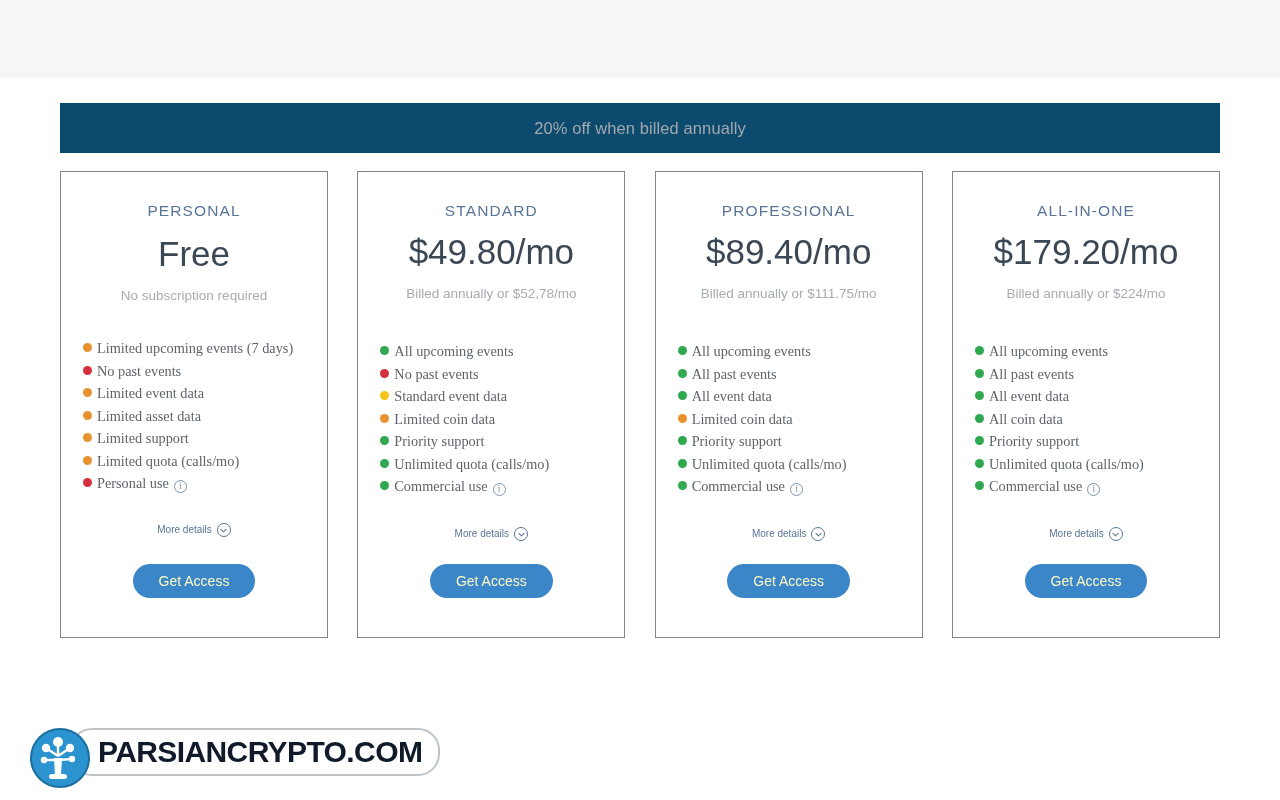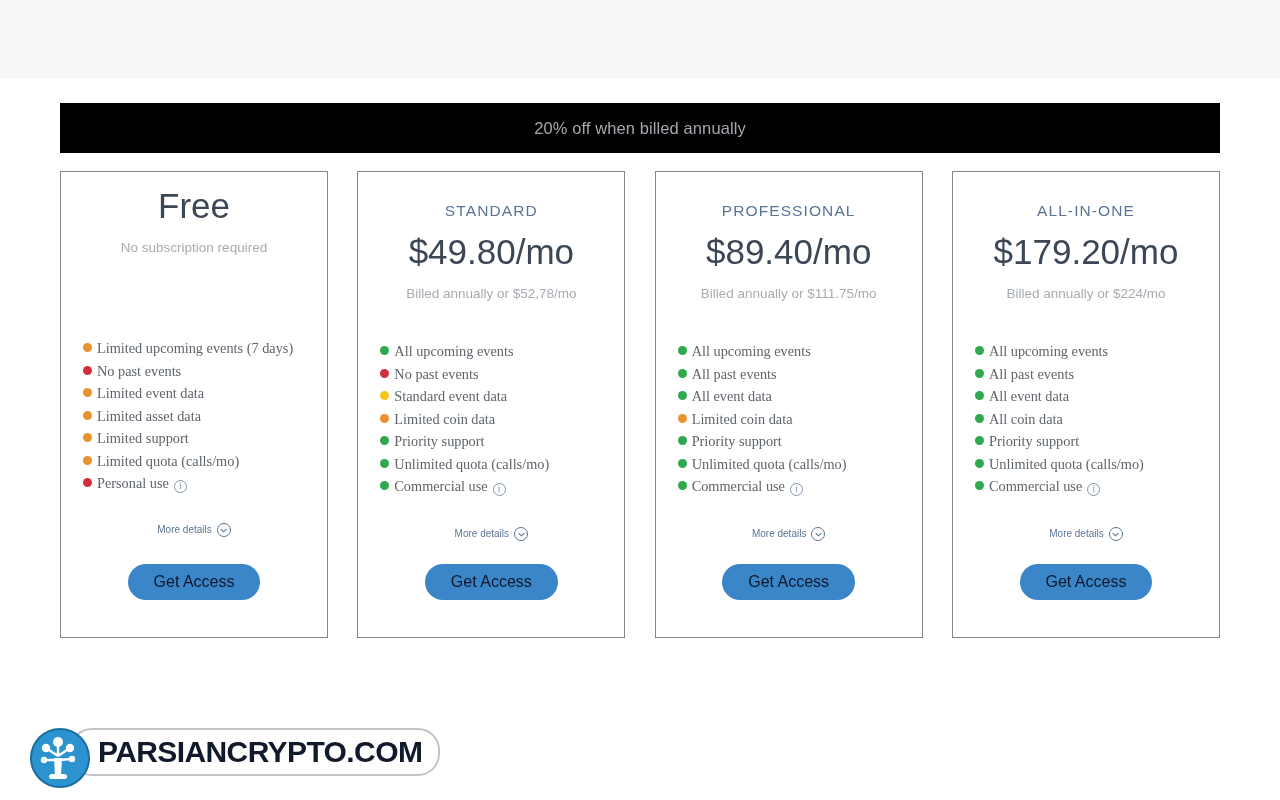--- a/index.html
+++ b/index.html
@@ -28,21 +28,21 @@
     width: 1280px;
     height: 722px;
     background: #ffffff;
   }
   .annual-banner {
     position: absolute;
     top: 25px;
     left: 60px;
     width: 1160px;
     height: 50px;
-    background: #000000;
+    background: #0c4a6e;
     display: flex;
     align-items: center;
     justify-content: center;
   }
   .annual-banner-text {
     font-size: 16.5px;
     color: #a3a8ae;
     letter-spacing: 0.1px;
   }
   .cards {
@@ -163,25 +163,25 @@
   .cta-wrap {
     position: absolute;
     top: 392px;
     left: 0;
     width: 100%;
     text-align: center;
   }
   .cta {
     display: inline-block;
     background: #3b86c8;
-    color: #0f172a;
+    color: #fef9c3;
     border: none;
     border-radius: 20px;
     padding: 10px 26px;
-    font-size: 16px;
+    font-size: 14px;
     font-family: "Liberation Sans", sans-serif;
     cursor: pointer;
     line-height: 1;
     text-align: center;
   }
   
   .watermark {
     position: absolute;
     left: 30px;
     bottom: 10px;
@@ -225,20 +225,21 @@
 <div class="top-strip"></div>
 
 <div class="page">
 
   <div class="annual-banner">
     <span class="annual-banner-text">20% off when billed annually</span>
   </div>
 
   <div class="cards" id="cards-row">
       <div class="card personal">
+        <div class="card-title">PERSONAL</div>
         <div class="card-price free">Free</div>
         <div class="card-sub">No subscription required</div>
         <ul class="features">
           <li class="feature">
             <span class="dot" style="background: rgb(232, 146, 46);"></span>
             <span>Limited upcoming events (7 days)</span>
           </li>
           <li class="feature">
             <span class="dot" style="background: rgb(211, 47, 63);"></span>
             <span>No past events</span>

